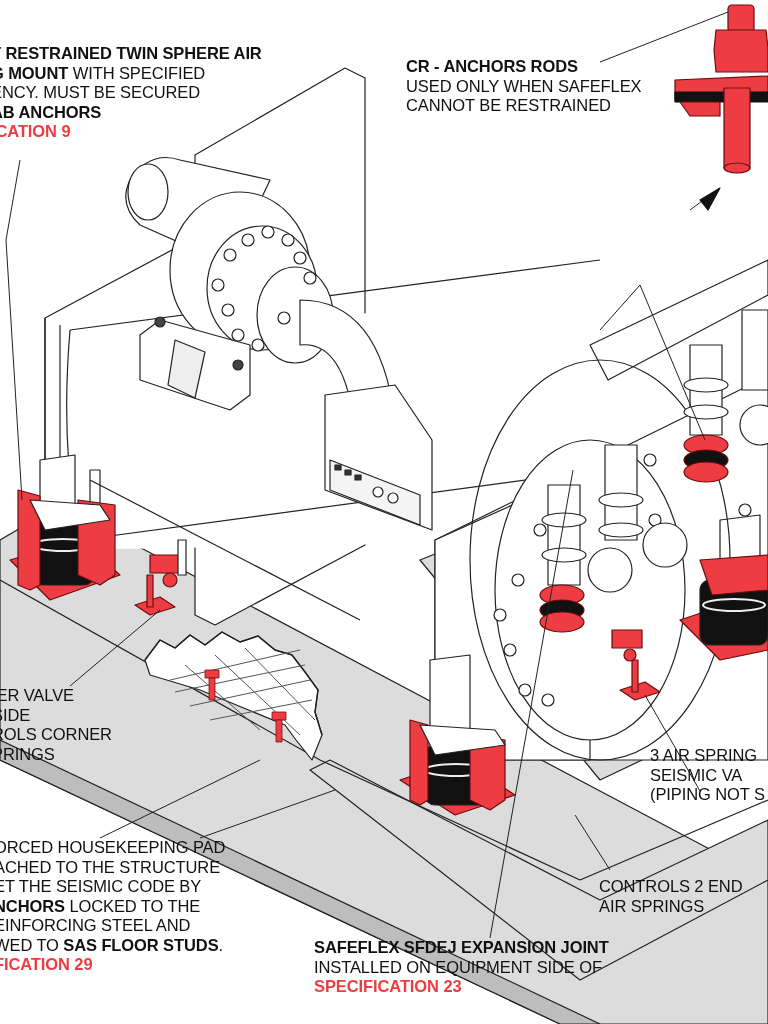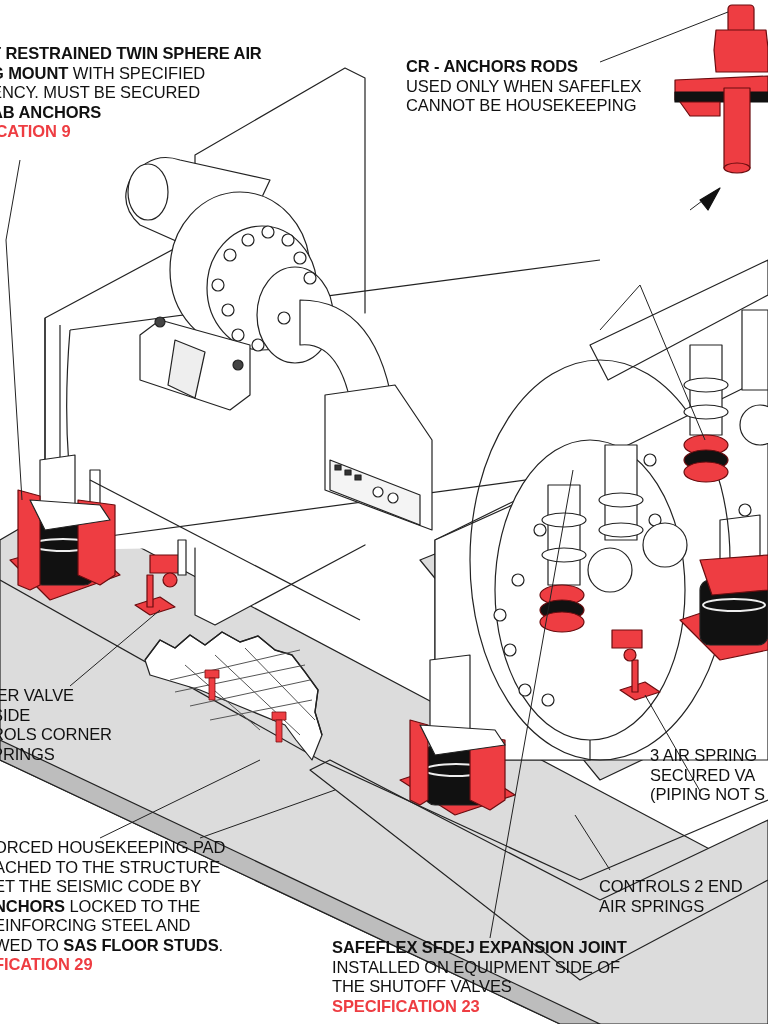--- a/index.html
+++ b/index.html
@@ -7,21 +7,21 @@
          font-family: "Liberation Sans", sans-serif; color: #111; }
   #art { position: absolute; left: 0; top: 0; width: 768px; height: 1024px; }
   .callout { position: absolute; font-size: 16.5px; line-height: 19.5px; white-space: nowrap; letter-spacing: -0.1px; }
   .callout .ln { display: block; }
   .b { font-weight: bold; }
   .red { color: #ee3d42; font-weight: bold; }
   #c-mount { left: -9px; top: 44px; }
   #c-rods { left: 406px; top: 57px; }
   #c-corner { left: -8px; top: 686px; }
   #c-pad { left: -6px; top: 838px; }
-  #c-joint { left: 332px; top: 938px; }
+  #c-joint { left: 314px; top: 938px; }
   #c-three { left: 650px; top: 746px; }
   #c-two { left: 599px; top: 877px; }
 </style>
 </head>
 <body>
 
 <svg id="art" viewBox="0 0 768 1024" xmlns="http://www.w3.org/2000/svg">
   <g stroke="#222" stroke-width="1.2" stroke-linejoin="round" fill="none">
 
     <g>
@@ -224,44 +224,43 @@
 <div class="callout" id="c-mount">
     <span class="ln"><span class="b">T RESTRAINED TWIN SPHERE AIR</span></span>
     <span class="ln"><span class="b">G MOUNT</span><span> WITH SPECIFIED</span></span>
     <span class="ln"><span>ENCY. MUST BE SECURED</span></span>
     <span class="ln"><span class="b">AB ANCHORS</span></span>
     <span class="ln"><span class="red">ICATION 9</span></span>
   </div>
 <div class="callout" id="c-rods">
     <span class="ln"><span class="b">CR - ANCHORS RODS</span></span>
     <span class="ln"><span>USED ONLY WHEN SAFEFLEX</span></span>
-    <span class="ln"><span>CANNOT BE HOUSEKEEPING</span></span>
+    <span class="ln"><span>CANNOT BE RESTRAINED</span></span>
   </div>
 <div class="callout" id="c-corner">
     <span class="ln"><span>IER VALVE</span></span>
     <span class="ln"><span> SIDE</span></span>
     <span class="ln"><span>ROLS CORNER</span></span>
     <span class="ln"><span>PRINGS</span></span>
   </div>
 <div class="callout" id="c-pad">
     <span class="ln"><span>ORCED HOUSEKEEPING PAD</span></span>
     <span class="ln"><span>ACHED TO THE STRUCTURE</span></span>
     <span class="ln"><span>ET THE SEISMIC CODE BY</span></span>
     <span class="ln"><span class="b">NCHORS</span><span> LOCKED TO THE</span></span>
     <span class="ln"><span>EINFORCING STEEL AND</span></span>
     <span class="ln"><span>WED TO </span><span class="b">SAS FLOOR STUDS</span><span>.</span></span>
     <span class="ln"><span class="red">FICATION 29</span></span>
   </div>
 <div class="callout" id="c-joint">
     <span class="ln"><span class="b">SAFEFLEX SFDEJ EXPANSION JOINT</span></span>
     <span class="ln"><span>INSTALLED ON EQUIPMENT SIDE OF</span></span>
-    <span class="ln"><span>THE SHUTOFF VALVES</span></span>
     <span class="ln"><span class="red">SPECIFICATION 23</span></span>
   </div>
 <div class="callout" id="c-three">
     <span class="ln"><span>3 AIR SPRING</span></span>
-    <span class="ln"><span> SECURED VA</span></span>
+    <span class="ln"><span> SEISMIC VA</span></span>
     <span class="ln"><span>(PIPING NOT S</span></span>
   </div>
 <div class="callout" id="c-two">
     <span class="ln"><span>CONTROLS 2 END</span></span>
     <span class="ln"><span>AIR SPRINGS</span></span>
   </div>
 
 </body></html>

